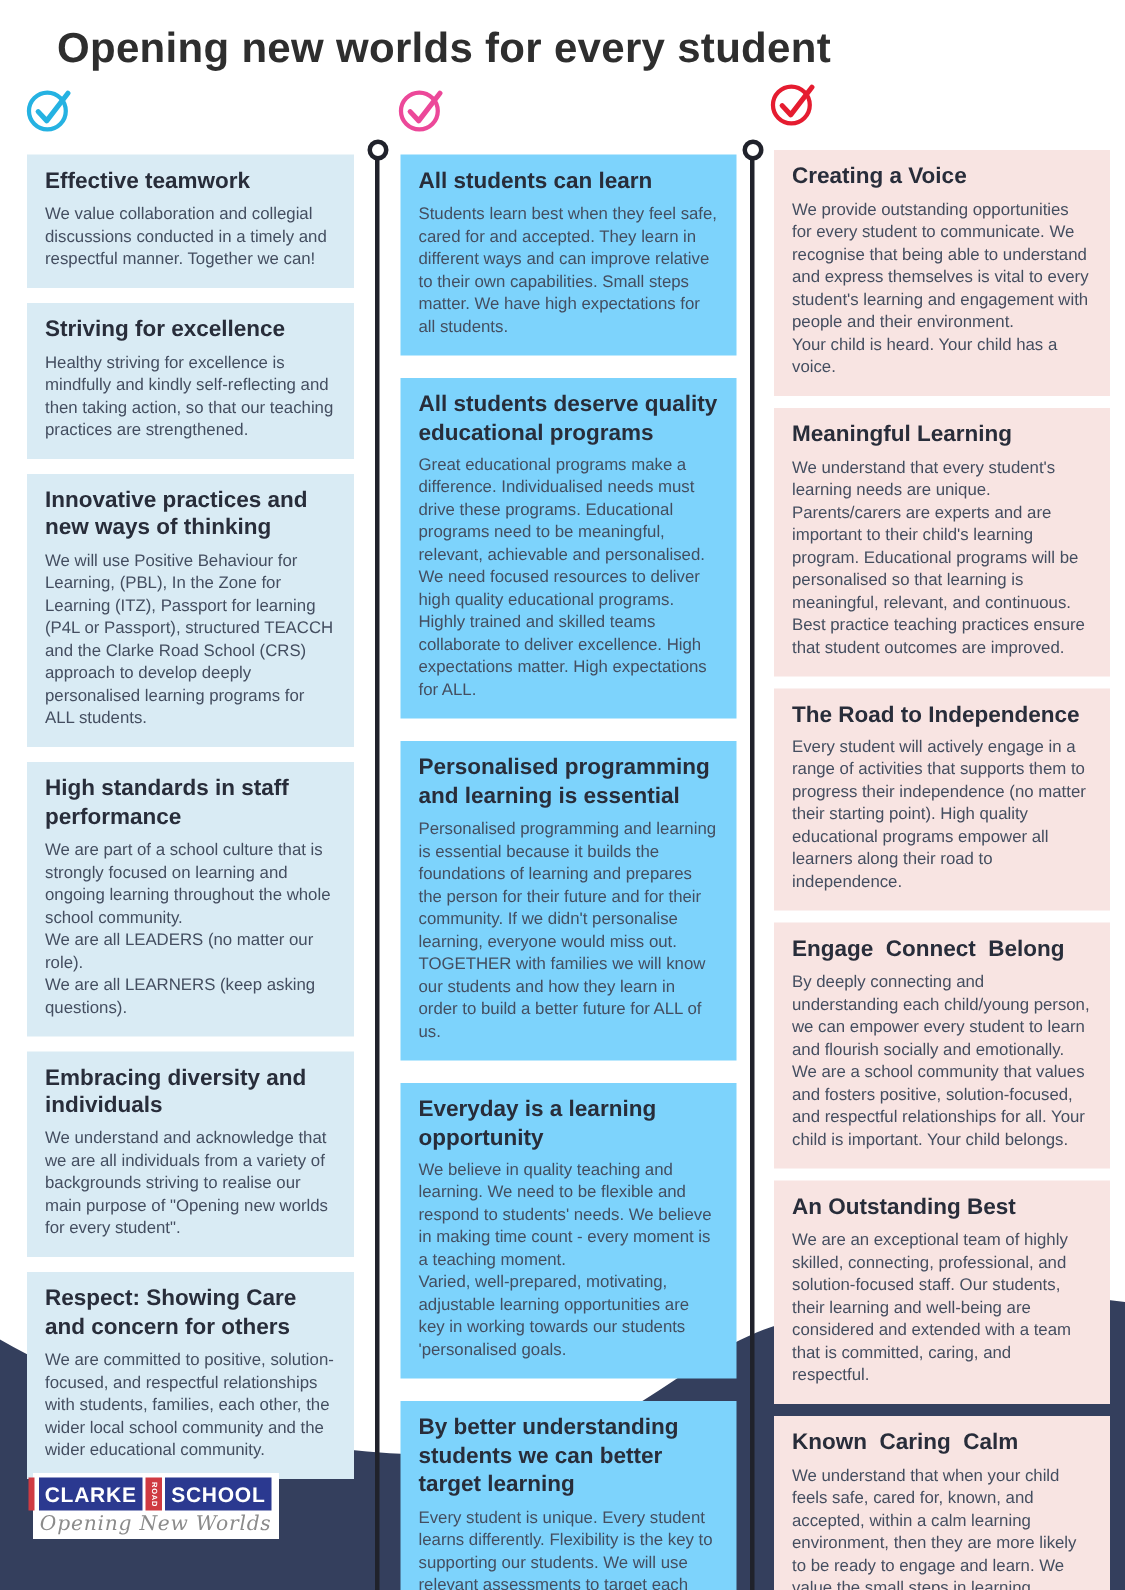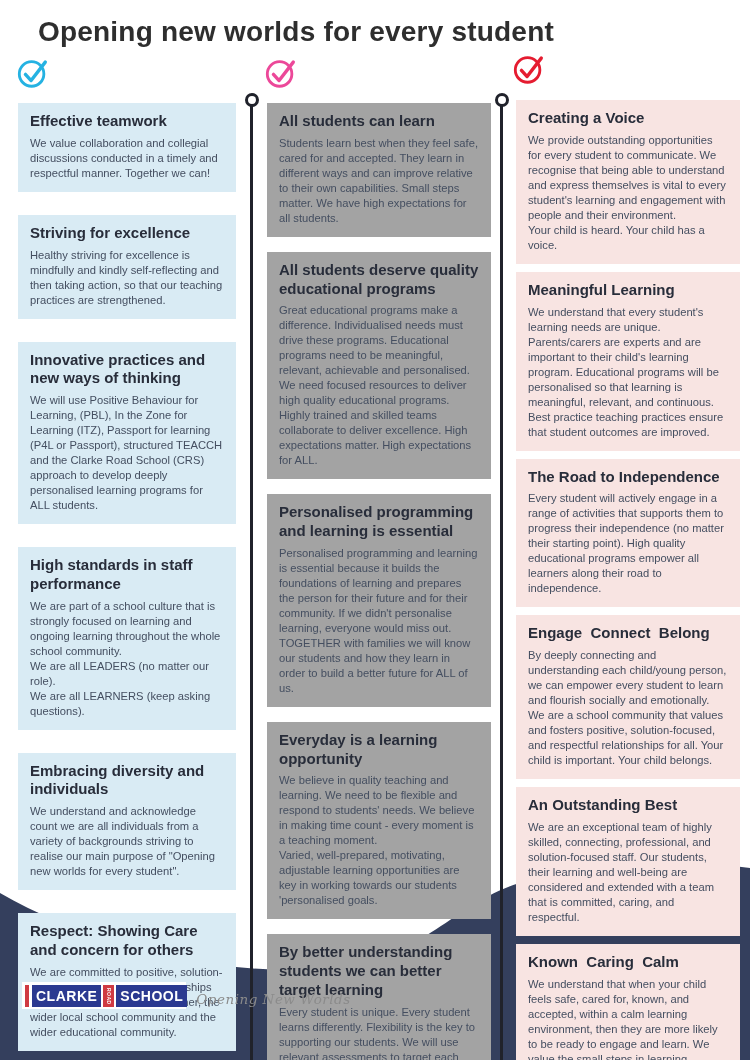--- a/index.html
+++ b/index.html
@@ -42,44 +42,44 @@
   .tl-dot {
     position:absolute; top:93px; width:14px; height:14px;
     border:3.5px solid #20222b; border-radius:50%; background:#ffffff;
     z-index:2;
   }
   #tl-dot-1 { left:245px; }
   #tl-dot-2 { left:495px; }
 
   
   .col { position:absolute; display:flex; flex-direction:column; z-index:3; }
-  #col1 { left:18px;  top:103px; width:218px; gap:23px; }
+  #col1 { left:18px;  top:103px; width:218px; gap:10px; }
   #col2 { left:267px; top:103px; width:224px; gap:15px; }
   #col3 { left:516px; top:100px; width:224px; gap:8px; }
   .card { padding:9px 12px 11px 12px; }
   #col1 .card { background:#d9ebf4; }
-  #col2 .card { background:#a3a3a3; }
+  #col2 .card { background:#7dd3fc; }
   #col3 .card { background:#f8e4e2; }
   .card-heading {
     font-size:15px; font-weight:bold; color:#282d3a;
     line-height:1.25; margin-bottom:5px; white-space:pre-wrap;
   }
   .card-body {
     font-size:11.2px; color:#444e60; line-height:1.34;
     white-space:pre-line;
   }
 
   
   .wave { position:absolute; left:0; top:0; width:750px; height:1060px; z-index:1; }
 
   
   .logo {
     position:absolute; left:22px; top:982px; width:164px; z-index:4;
     background:#ffffff; padding:3px 5px 2px 3px;
-    display:flex; flex-direction:row;align-items:flex-end;
+    display:flex; flex-direction:column;align-items:flex-end;
   }
   .logo-row {
     display:flex; align-items:stretch; height:22px;
   }
   .logo-redbar { width:4px; background:#cf3a42; margin-right:3px; }
   .logo-blue {
     background:#2b3990; color:#ffffff; font-weight:bold;
     display:flex; align-items:center; padding:0 4px;
     font-size:14px; letter-spacing:0.5px;
   }
@@ -150,21 +150,21 @@
     <div class="card-body">We will use Positive Behaviour for Learning, (PBL), In the Zone for Learning (ITZ), Passport for learning (P4L or Passport), structured TEACCH and the Clarke Road School (CRS) approach to develop deeply personalised learning programs for ALL students.</div>
   </div>
   <div class="card">
     <div class="card-heading">High standards in staff performance</div>
     <div class="card-body">We are part of a school culture that is strongly focused on learning and ongoing learning throughout the whole school community.
 We are all LEADERS (no matter our role).
 We are all LEARNERS (keep asking questions).</div>
   </div>
   <div class="card">
     <div class="card-heading">Embracing diversity and individuals</div>
-    <div class="card-body">We understand and acknowledge count we are all individuals from a variety of backgrounds striving to realise our main purpose of "Opening new worlds for every student".</div>
+    <div class="card-body">We understand and acknowledge that we are all individuals from a variety of backgrounds striving to realise our main purpose of "Opening new worlds for every student".</div>
   </div>
   <div class="card">
     <div class="card-heading">Respect: Showing Care and concern for others</div>
     <div class="card-body">We are committed to positive, solution-focused, and respectful relationships with students, families, each other, the wider local school community and the wider educational community.</div>
   </div>
 </div>
 
 <div class="col" id="col2">
   <div class="card">
     <div class="card-heading">All students can learn</div>

